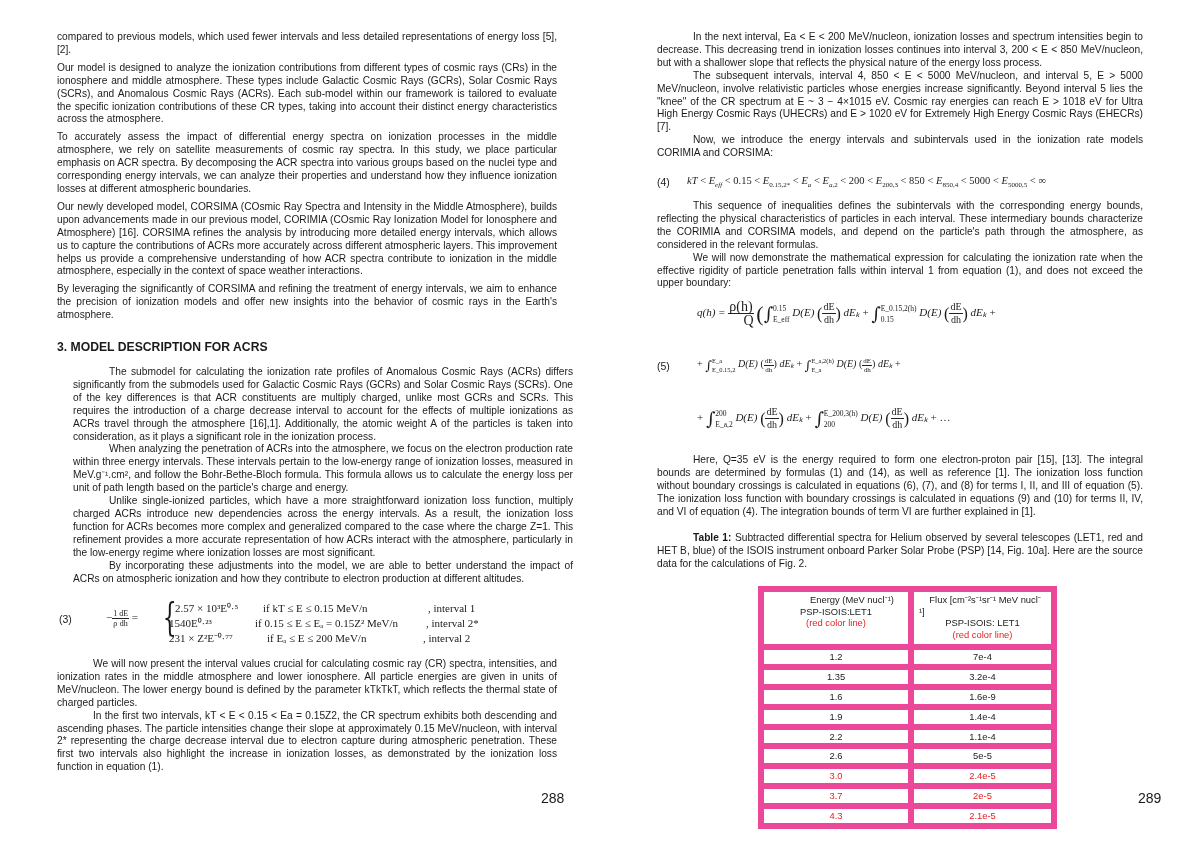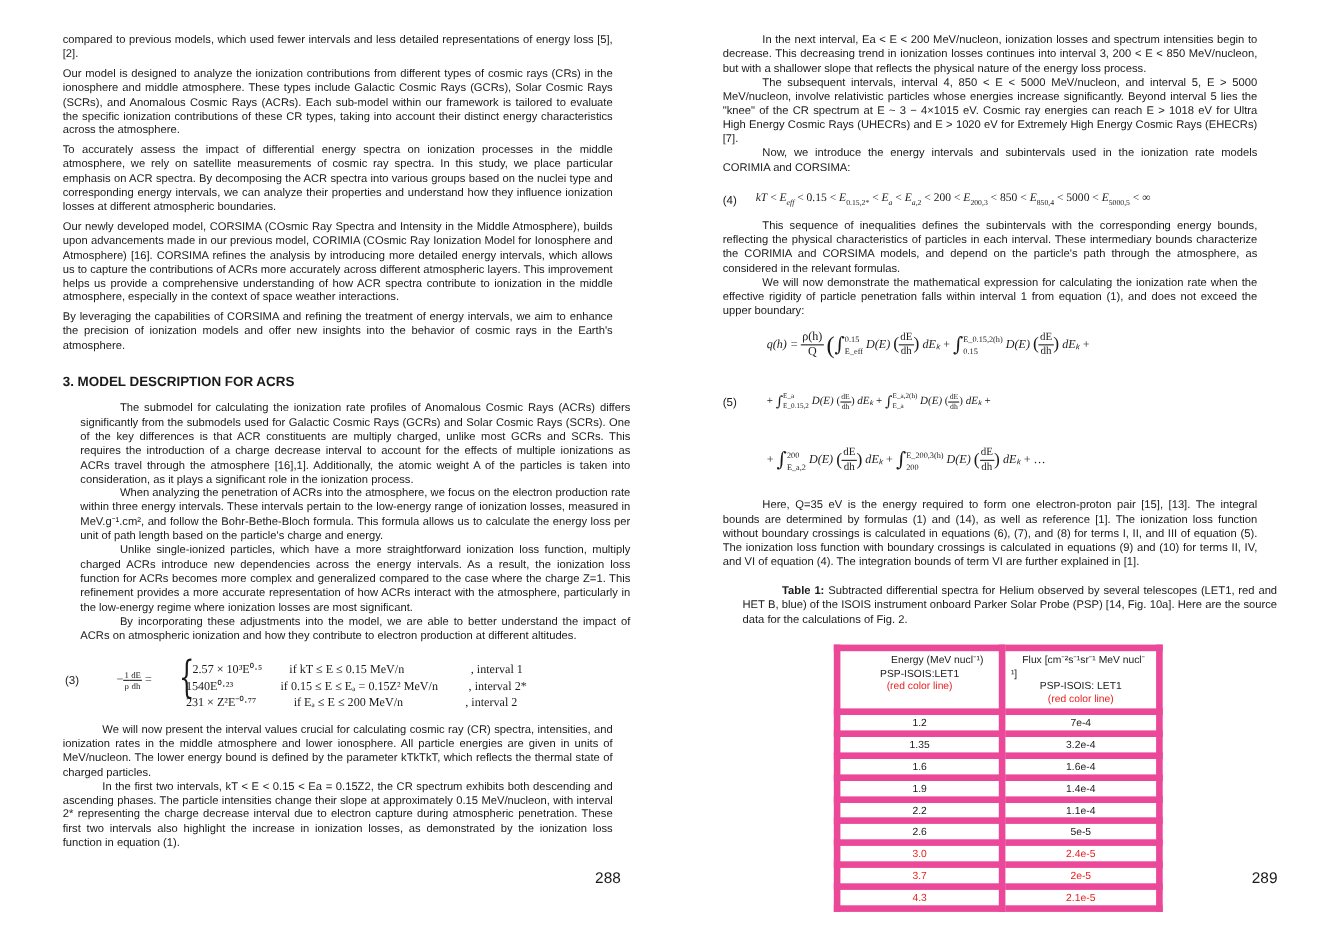--- a/index.html
+++ b/index.html
@@ -34,21 +34,21 @@
 </style>
 </head>
 <body>
 
 <div class="page" id="page-left">
   <div style="position:absolute; top:31px; left:0; width:500px;">
     <p>compared to previous models, which used fewer intervals and less detailed representations of energy loss [5], [2].</p>
     <p class="gap">Our model is designed to analyze the ionization contributions from different types of cosmic rays (CRs) in the ionosphere and middle atmosphere. These types include Galactic Cosmic Rays (GCRs), Solar Cosmic Rays (SCRs), and Anomalous Cosmic Rays (ACRs). Each sub-model within our framework is tailored to evaluate the specific ionization contributions of these CR types, taking into account their distinct energy characteristics across the atmosphere.</p>
     <p class="gap">To accurately assess the impact of differential energy spectra on ionization processes in the middle atmosphere, we rely on satellite measurements of cosmic ray spectra. In this study, we place particular emphasis on ACR spectra. By decomposing the ACR spectra into various groups based on the nuclei type and corresponding energy intervals, we can analyze their properties and understand how they influence ionization losses at different atmospheric boundaries.</p>
     <p class="gap">Our newly developed model, CORSIMA (COsmic Ray Spectra and Intensity in the Middle Atmosphere), builds upon advancements made in our previous model, CORIMIA (COsmic Ray Ionization Model for Ionosphere and Atmosphere) [16]. CORSIMA refines the analysis by introducing more detailed energy intervals, which allows us to capture the contributions of ACRs more accurately across different atmospheric layers. This improvement helps us provide a comprehensive understanding of how ACR spectra contribute to ionization in the middle atmosphere, especially in the context of space weather interactions.</p>
-    <p class="gap">By leveraging the capabilities of CORSIMA and refining the treatment of energy intervals, we aim to enhance the precision of ionization models and offer new insights into the behavior of cosmic rays in the Earth's atmosphere.</p>
+    <p class="gap">By leveraging the significantly of CORSIMA and refining the treatment of energy intervals, we aim to enhance the precision of ionization models and offer new insights into the behavior of cosmic rays in the Earth's atmosphere.</p>
   </div>
 
   <h2 style="top:340px; left:0;">3. MODEL DESCRIPTION FOR ACRS</h2>
 
   <div style="position:absolute; top:366px; left:16px; width:500px;">
     <p class="indent">The submodel for calculating the ionization rate profiles of Anomalous Cosmic Rays (ACRs) differs significantly from the submodels used for Galactic Cosmic Rays (GCRs) and Solar Cosmic Rays (SCRs). One of the key differences is that ACR constituents are multiply charged, unlike most GCRs and SCRs. This requires the introduction of a charge decrease interval to account for the effects of multiple ionizations as ACRs travel through the atmosphere [16],1]. Additionally, the atomic weight A of the particles is taken into consideration, as it plays a significant role in the ionization process.</p>
     <p class="indent">When analyzing the penetration of ACRs into the atmosphere, we focus on the electron production rate within three energy intervals. These intervals pertain to the low-energy range of ionization losses, measured in MeV.g⁻¹.cm², and follow the Bohr-Bethe-Bloch formula. This formula allows us to calculate the energy loss per unit of path length based on the particle's charge and energy.</p>
     <p class="indent">Unlike single-ionized particles, which have a more straightforward ionization loss function, multiply charged ACRs introduce new dependencies across the energy intervals. As a result, the ionization loss function for ACRs becomes more complex and generalized compared to the case where the charge Z=1. This refinement provides a more accurate representation of how ACRs interact with the atmosphere, particularly in the low-energy regime where ionization losses are most significant.</p>
     <p class="indent">By incorporating these adjustments into the model, we are able to better understand the impact of ACRs on atmospheric ionization and how they contribute to electron production at different altitudes.</p>
   </div>
@@ -95,21 +95,21 @@
 
   <div style="position:absolute; top:200px; left:0; width:486px;">
     <p class="indent">This sequence of inequalities defines the subintervals with the corresponding energy bounds, reflecting the physical characteristics of particles in each interval. These intermediary bounds characterize the CORIMIA and CORSIMA models, and depend on the particle's path through the atmosphere, as considered in the relevant formulas.</p>
     <p class="indent">We will now demonstrate the mathematical expression for calculating the ionization rate when the effective rigidity of particle penetration falls within interval 1 from equation (1), and does not exceed the upper boundary:</p>
   </div>
 
   <div style="position:absolute; top:300px; left:0; width:486px; height:150px;">
     <span class="eqno" style="top:60px; left:0;">(5)</span>
 
     <div class="math" style="position:absolute; top:0; left:40px; white-space:nowrap;">
-      <i>q(h) = </i><span class="frac" style="font-size:11px; line-height:13px;"><span class="num">ρ(h)</span><span>Q</span></span>
+      <i>q(h) = </i><span class="frac" style="font-size:14px; line-height:13px;text-align:right;"><span class="num">ρ(h)</span><span>Q</span></span>
       <span class="paren" style="font-size:22px;">(</span><span class="intg">∫</span><span class="lim"><span>0.15</span><span>E_eff</span></span>
       <i>D(E)</i> <span class="paren">(</span><span class="frac" style="font-size:10px; line-height:12px;"><span class="num">dE</span><span>dh</span></span><span class="paren">)</span> <i>dEₖ</i>
       <span>+</span>
       <span class="intg">∫</span><span class="lim"><span>E_0.15,2(h)</span><span>0.15</span></span>
       <i>D(E)</i> <span class="paren">(</span><span class="frac" style="font-size:10px; line-height:12px;"><span class="num">dE</span><span>dh</span></span><span class="paren">)</span> <i>dEₖ</i>
       <span>+</span>
     </div>
 
     <div class="math" style="position:absolute; top:56px; left:40px; white-space:nowrap; font-size:10px;">
       <span>+</span> <span class="intg" style="font-size:13px;">∫</span><span class="lim" style="font-size:6.5px; line-height:9px;"><span>E_a</span><span>E_0.15,2</span></span>
@@ -127,21 +127,21 @@
       <span class="intg">∫</span><span class="lim"><span>E_200,3(h)</span><span>200</span></span>
       <i>D(E)</i> <span class="paren">(</span><span class="frac" style="font-size:10px; line-height:12px;"><span class="num">dE</span><span>dh</span></span><span class="paren">)</span> <i>dEₖ</i>
       <span>+ …</span>
     </div>
   </div>
 
   <div style="position:absolute; top:454px; left:0; width:486px;">
     <p class="indent">Here, Q=35 eV is the energy required to form one electron-proton pair [15], [13]. The integral bounds are determined by formulas (1) and (14), as well as reference [1]. The ionization loss function without boundary crossings is calculated in equations (6), (7), and (8) for terms I, II, and III of equation (5). The ionization loss function with boundary crossings is calculated in equations (9) and (10) for terms II, IV, and VI of equation (4). The integration bounds of term VI are further explained in [1].</p>
   </div>
 
-  <div style="position:absolute; top:532px; left:0; width:486px;margin-left:18px;">
+  <div style="position:absolute; top:532px; left:0; width:486px;">
     <p class="indent"><b>Table 1:</b><span> Subtracted differential spectra for Helium observed by several telescopes (LET1, red and HET B, blue) of the ISOIS instrument onboard Parker Solar Probe (PSP) [14, Fig. 10a]. Here are the source data for the calculations of Fig. 2.</span></p>
   </div>
 
   <table>
     <tbody>
         <tr>
       <td class="hdr" style="width:140px;">
         <div style="text-align:right; padding-right:12px;">Energy (MeV nucl⁻¹)</div>
         <div>PSP-ISOIS:LET1</div>
         <div class="red">(red color line)</div>
@@ -156,21 +156,21 @@
     <tr>
           <td>1.2</td>
           <td>7e-4</td>
         </tr>
     <tr>
           <td>1.35</td>
           <td>3.2e-4</td>
         </tr>
     <tr>
           <td>1.6</td>
-          <td>1.6e-4</td>
+          <td>1.6e-9</td>
         </tr>
     <tr>
           <td>1.9</td>
           <td>1.4e-4</td>
         </tr>
     <tr>
           <td>2.2</td>
           <td>1.1e-4</td>
         </tr>
     <tr>

